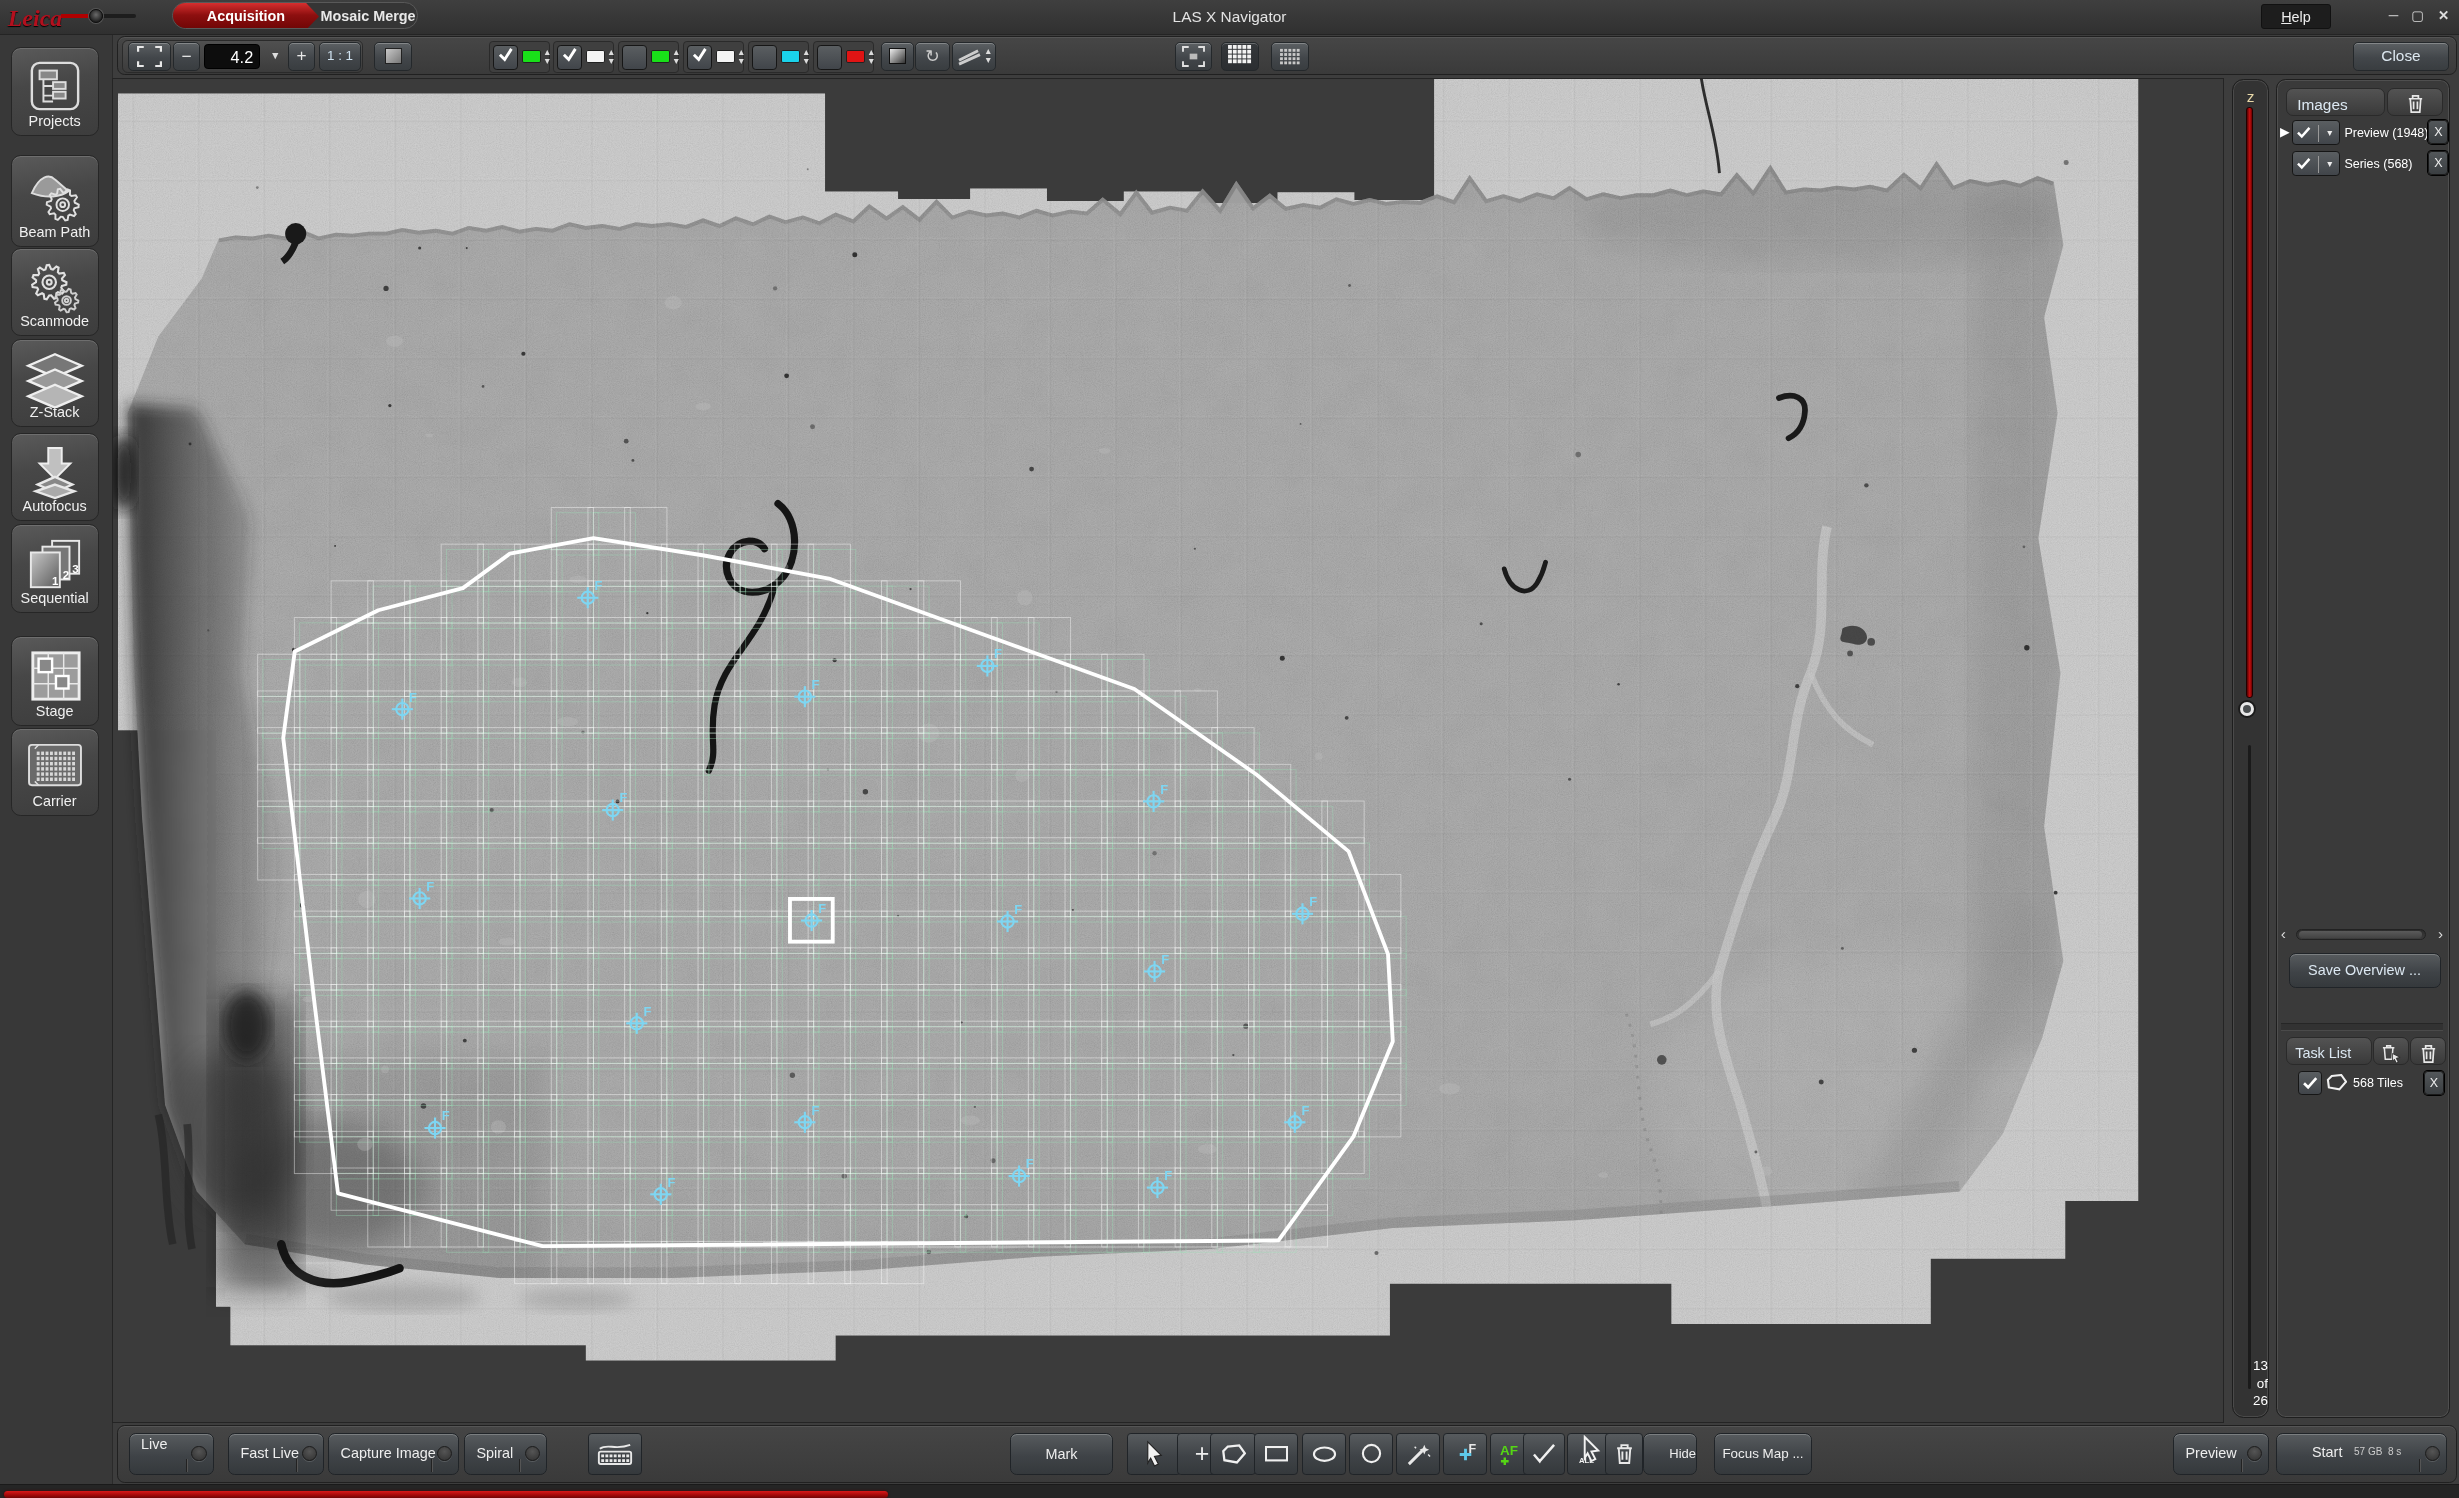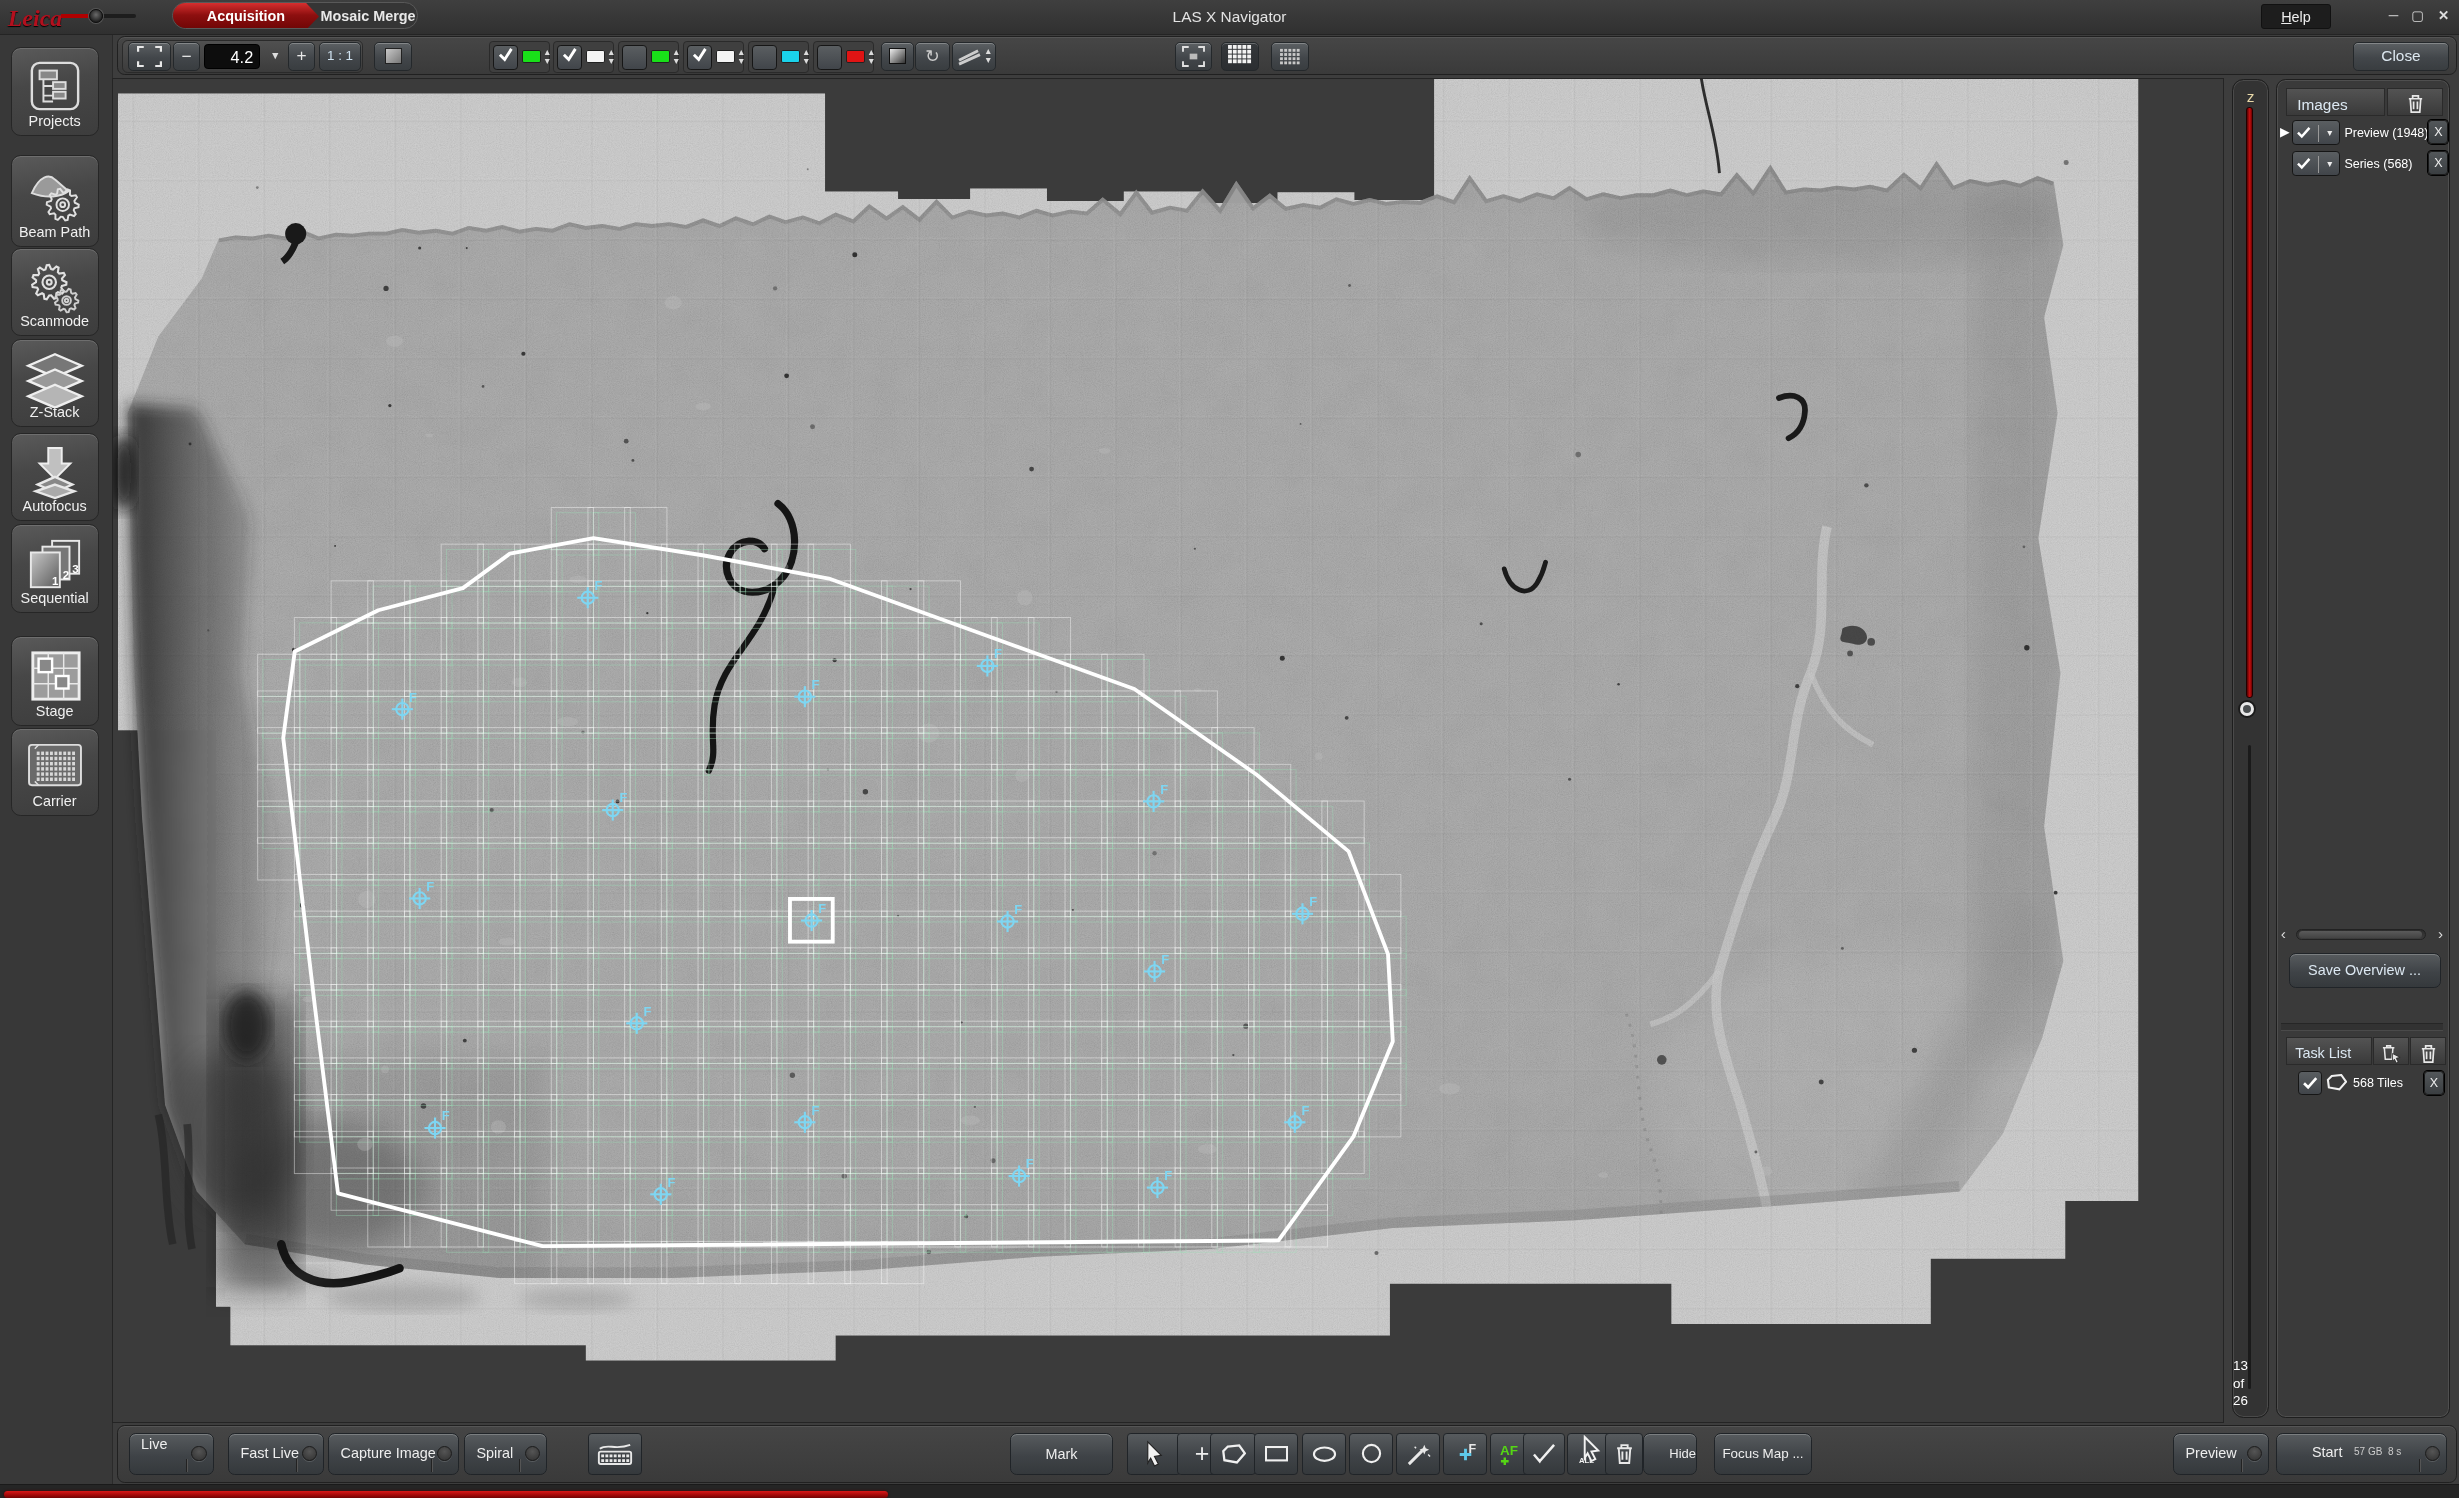--- a/index.html
+++ b/index.html
@@ -52,26 +52,26 @@
  outline:1.9px solid #242424}
 
 #zcol{position:absolute;left:2232px;top:79px;width:37px;height:1339px;background:#333;
  border:1.9px solid #1e1e1e;border-radius:11.5px;box-shadow:inset 0 0 0 1px #4a4a4a}
 #zcol .z{position:absolute;top:7.7px;left:0;right:0;text-align:center;color:#e8d8a8;font-size:15.4px}
 #ztrack{position:absolute;left:13.4px;top:27px;width:6.7px;height:1331px}
 #zred{position:absolute;left:0;top:0;width:6.7px;height:591px;background:linear-gradient(90deg,#550000,#c81010 55%,#6a0000);border-radius:2.9px;border:1px solid #200}
 #zgroove{position:absolute;left:1.9px;top:638px;width:2.9px;height:644px;background:#1a1a1a;border-radius:1.9px}
 #zknob{position:absolute;left:-6.7px;top:595px;width:14.4px;height:14.4px;border-radius:50%;
  background:#4a4e50;border:3.8px solid #e8e8e8;box-shadow:0 0 0 1.9px #1a1a1a}
-#zcount{position:absolute;bottom:7.7px;left:0;right:0;text-align:left;color:#fff;font-size:13.4px;line-height:17.3px}
+#zcount{position:absolute;bottom:7.7px;left:0;right:0;text-align:right;color:#fff;font-size:13.4px;line-height:17.3px}
 
 #rpanel{position:absolute;left:2276px;top:79px;width:174px;height:1339px;background:#3a3a3a;
  border:1.9px solid #1e1e1e;border-radius:9.6px;box-shadow:inset 0 0 0 1px #4f4f4f}
 .phead{position:absolute;height:28px;background:linear-gradient(#535353,#3a3a3a);
- border:1px solid #2a2a2a;border-radius:0;color:#dce8f2;font-size:15.4px}
+ border:1px solid #2a2a2a;border-radius:7px;color:#dce8f2;font-size:15.4px}
 .xbtn{position:absolute;width:20px;height:24px;background:linear-gradient(#53575a,#3a3e41);
  border:1px solid #191919;border-radius:3.8px;color:#eee;font-size:12.5px;text-align:center;
  line-height:23px;box-shadow:0 0 0 1px #000}
 .cbox{background:linear-gradient(#5a5e61,#41454a);border:1px solid #161616;border-radius:3.8px}
 .rowtxt{color:#fff;font-size:12.5px;white-space:nowrap}
 
 #botbar{position:absolute;left:117px;top:1425px;width:2340px;height:58px;
  background:linear-gradient(#454545,#3a3a3a);border:1.9px solid #202020;border-radius:7.7px;
  box-shadow:inset 0 1px 0 #555}
 .bbtn{position:absolute;top:6.7px;height:42px;background:linear-gradient(#575b5e,#3f4347 55%,#35393c);

